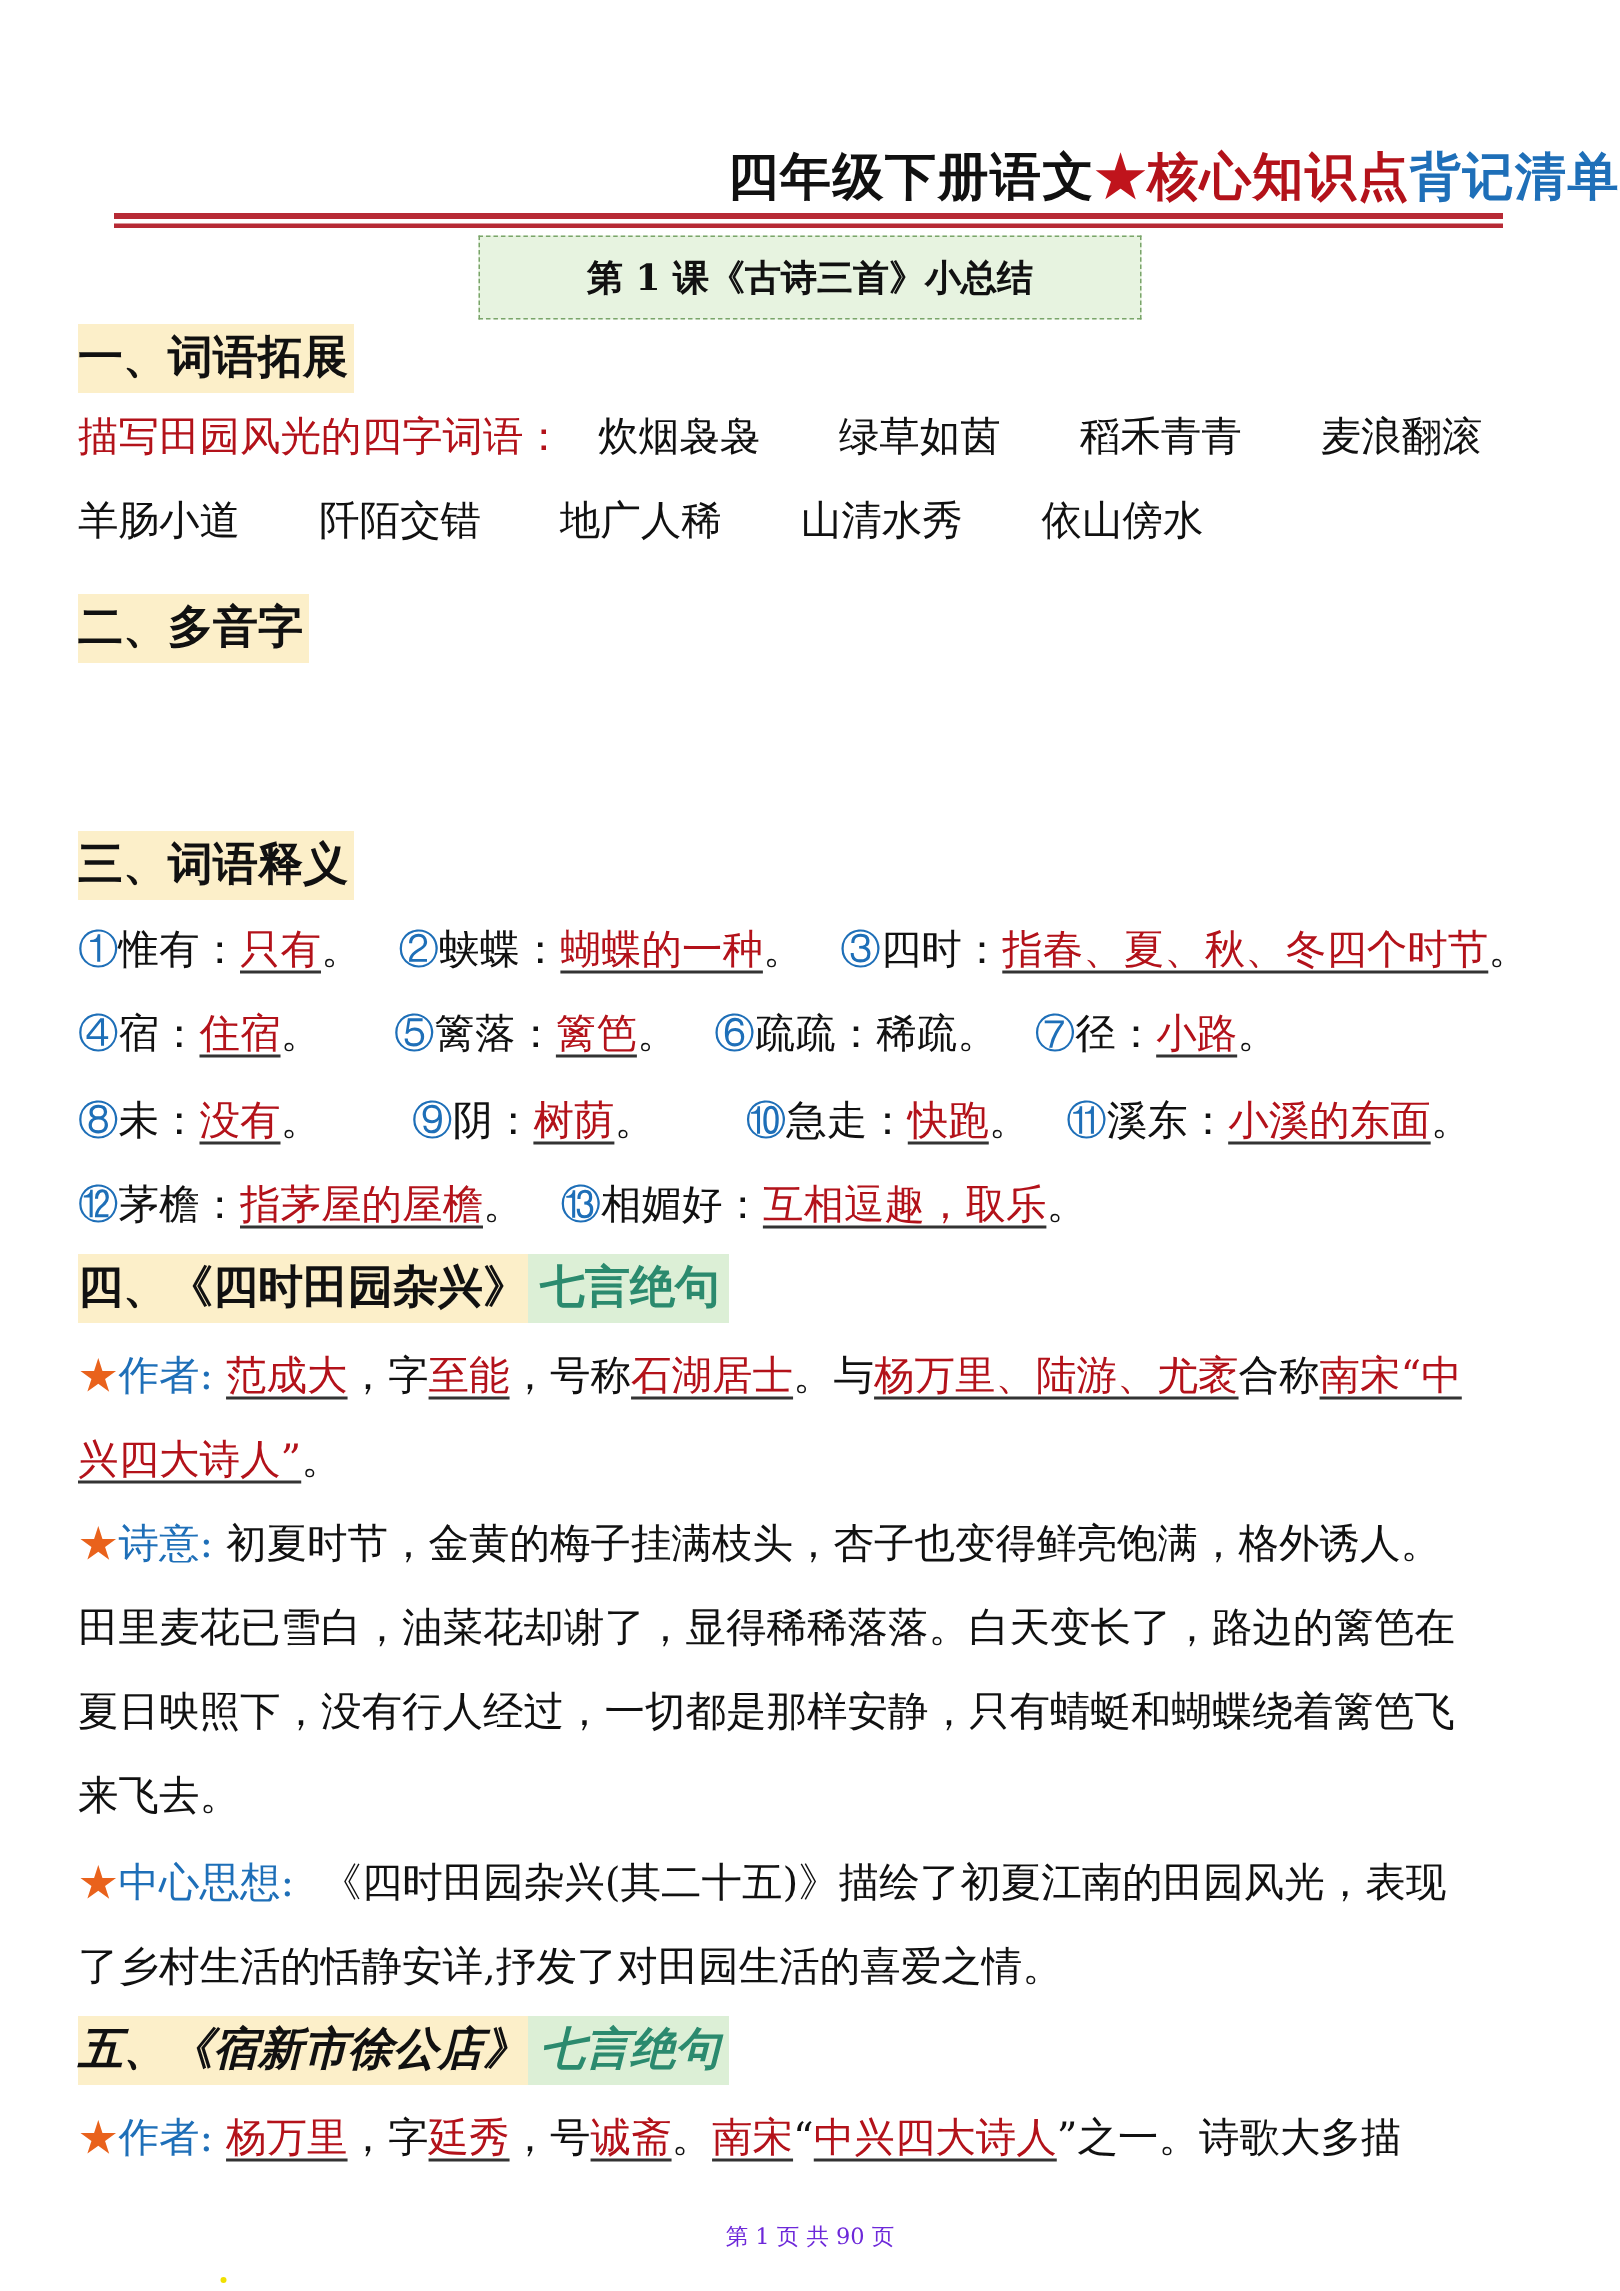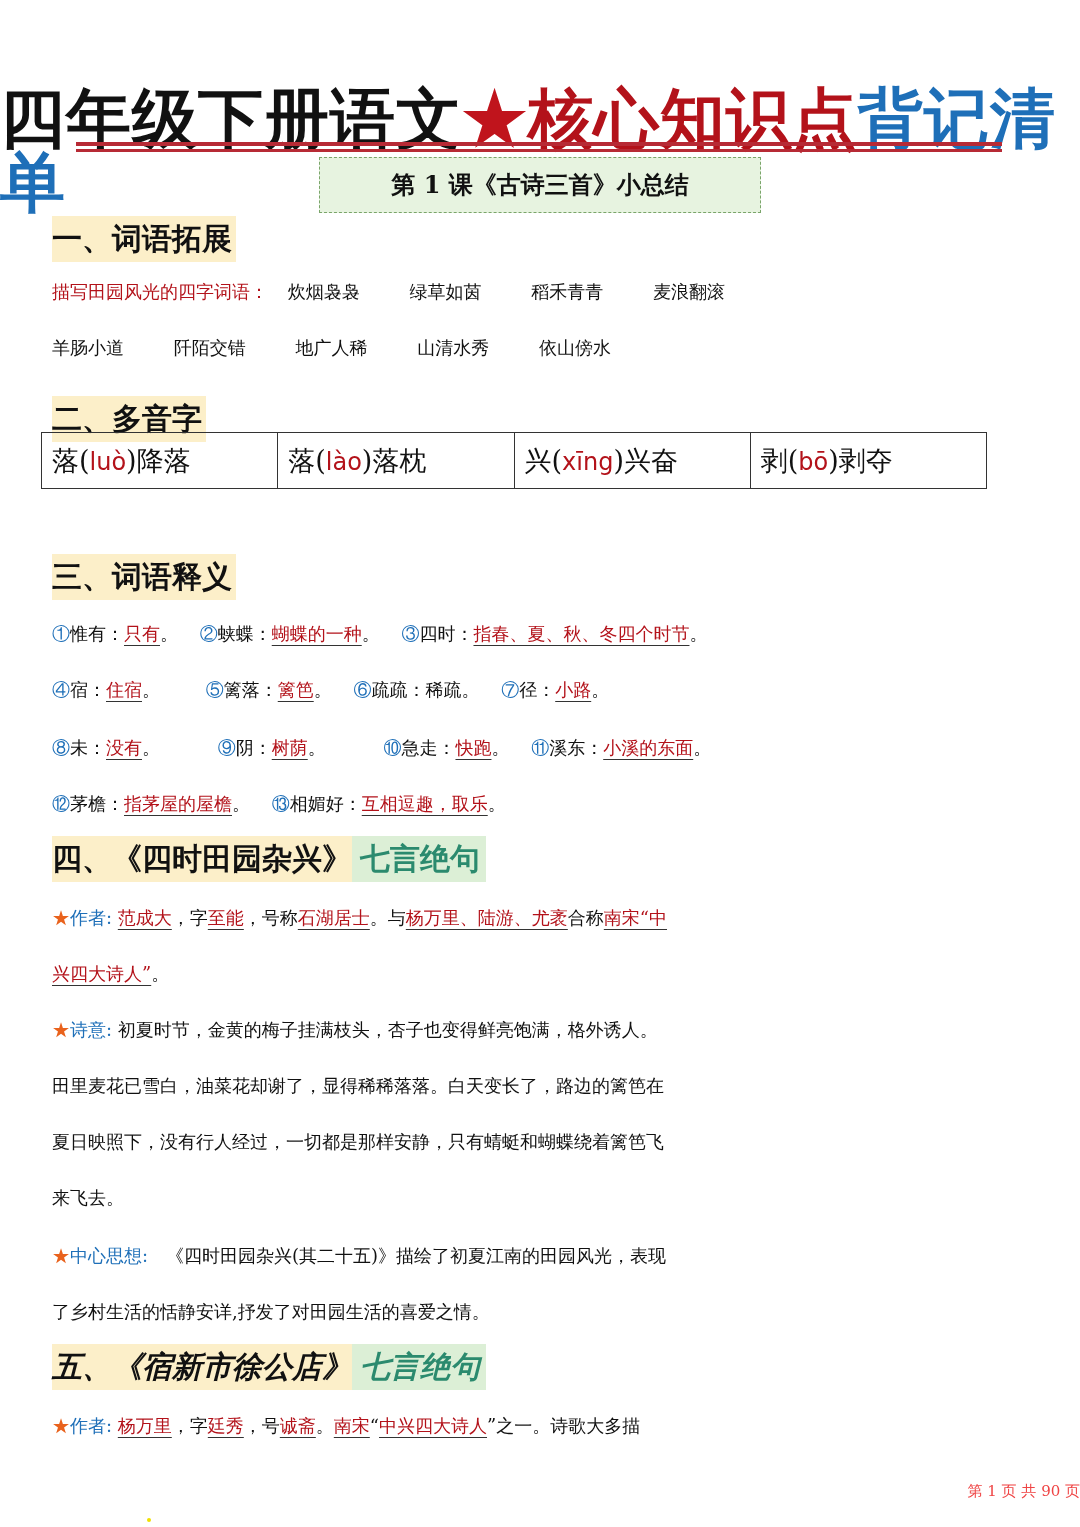--- a/index.html
+++ b/index.html
@@ -1,39 +1,39 @@
 <!DOCTYPE html>
 <html><head>
 <meta charset="utf-8">
 <style>
   html, body { margin:0; padding:0; background:#ffffff; }
   body { width:1080px; height:1527px; position:relative; overflow:hidden;
          font-family:"DejaVu Serif","Liberation Serif",serif; color:#111; }
-  .title { position:absolute; left:0; right:0; top:86px; text-align:left; font-size:65px; font-weight:bold; letter-spacing:1px; line-height:64px; }
+  .title { position:absolute; left:0; right:0; top:86px; text-align:right; font-size:34px; font-weight:bold; letter-spacing:1px; line-height:64px; }
   .title .t1 { color:#111; }
   .title .star { color:#c0141c; }
   .title .t2 { color:#b3121a; }
   .title .t3 { color:#1e6fb8; }
   .rule1 { position:absolute; left:76px; width:926px; top:142px; height:4px; background:#b72a35; }
   .rule2 { position:absolute; left:76px; width:926px; top:149px; height:3px; background:#b72a35; }
   .subtitle { position:absolute; left:319px; top:157px; width:440px; height:54px; background:#e7f3e0; border:1px dashed #7aa56a;
               text-align:center; font-size:24px; line-height:54px; font-weight:bold; color:#111; }
   .sec { position:absolute; left:52px; height:46px; background:#fcefc9; font-size:30px; line-height:46px; color:#111; padding-right:4px; font-weight:bold; }
   .sec .tag { display:inline-block; background:#dcefd6; color:#2b8a6e; padding:0 6px 0 8px; font-weight:bold; }
-  .line { position:absolute; left:52px; font-size:18px; line-height:40px; white-space:nowrap; color:#111; }
+  .line { position:absolute; left:52px; font-size:27px; line-height:40px; white-space:nowrap; color:#111; }
   .red { color:#b3121a; }
   .ul { color:#b3121a; text-decoration:underline; text-decoration-color:#333; text-underline-offset:5px; }
   .blue { color:#1e6fb8;text-align:center; }
   .num { color:#1e6fb8; }
   .starlbl { color:#e9621c; }
   table.poly { position:absolute; left:41px; top:432px; border-collapse:collapse; width:946px; }
   table.poly td { border:1px solid #333; height:56px; width:236px; font-size:27px; padding-left:10px; box-sizing:border-box; }
   table.poly .py { color:#b3121a; font-family:"DejaVu Sans","Liberation Sans",sans-serif; font-size:24px; }
   .word { display:inline-block; margin-right:44px; }
-  .footer { position:absolute; left:0; right:0; top:1482px; text-align:right; font-size:15px; color:#ef4444; }
+  .footer { position:absolute; left:0; right:0; top:1482px; text-align:center; font-size:15px; color:#6d28d9; }
   .dot { position:absolute; left:147px; top:1518px; width:4px; height:4px; background:#f0e000; border-radius:2px; }
 </style>
 </head>
 <body>
 
 <div class="title">
   <span class="t1">四年级下册语文</span><span class="star">★</span><span class="t2">核心知识点</span><span class="t3">背记清单</span>
 </div>
 <div class="rule1"></div>
 <div class="rule2"></div>
@@ -52,26 +52,20 @@
   <span class="word">羊肠小道</span>
   <span class="word">阡陌交错</span>
   <span class="word">地广人稀</span>
   <span class="word">山清水秀</span>
   <span class="word">依山傍水</span>
 </div>
 
 <div class="sec" style="top:396px;">二、多音字</div>
 <table class="poly">
   <tbody>
-      <tr>
-    <td><span>落</span>(<span class="py">luò</span>)<span>降落</span></td>
-    <td><span>落</span>(<span class="py">lào</span>)<span>落枕</span></td>
-    <td><span>兴</span>(<span class="py">xīng</span>)<span>兴奋</span></td>
-    <td><span>剥</span>(<span class="py">bō</span>)<span>剥夺</span></td>
-  </tr>
 </tbody>
   </table>
 
 <div class="sec" style="top:554px;">三、词语释义</div>
 <div class="line" style="top:614px;">
   <span class="num">①</span><span>惟有：</span><span class="ul">只有</span><span>。</span>
   <span style="margin-left:16px" class="num">②</span><span>蛱蝶：</span><span class="ul">蝴蝶的一种</span><span>。</span>
   <span style="margin-left:16px" class="num">③</span><span>四时：</span><span class="ul">指春、夏、秋、冬四个时节</span><span>。</span>
 </div>
 <div class="line" style="top:670px;">

